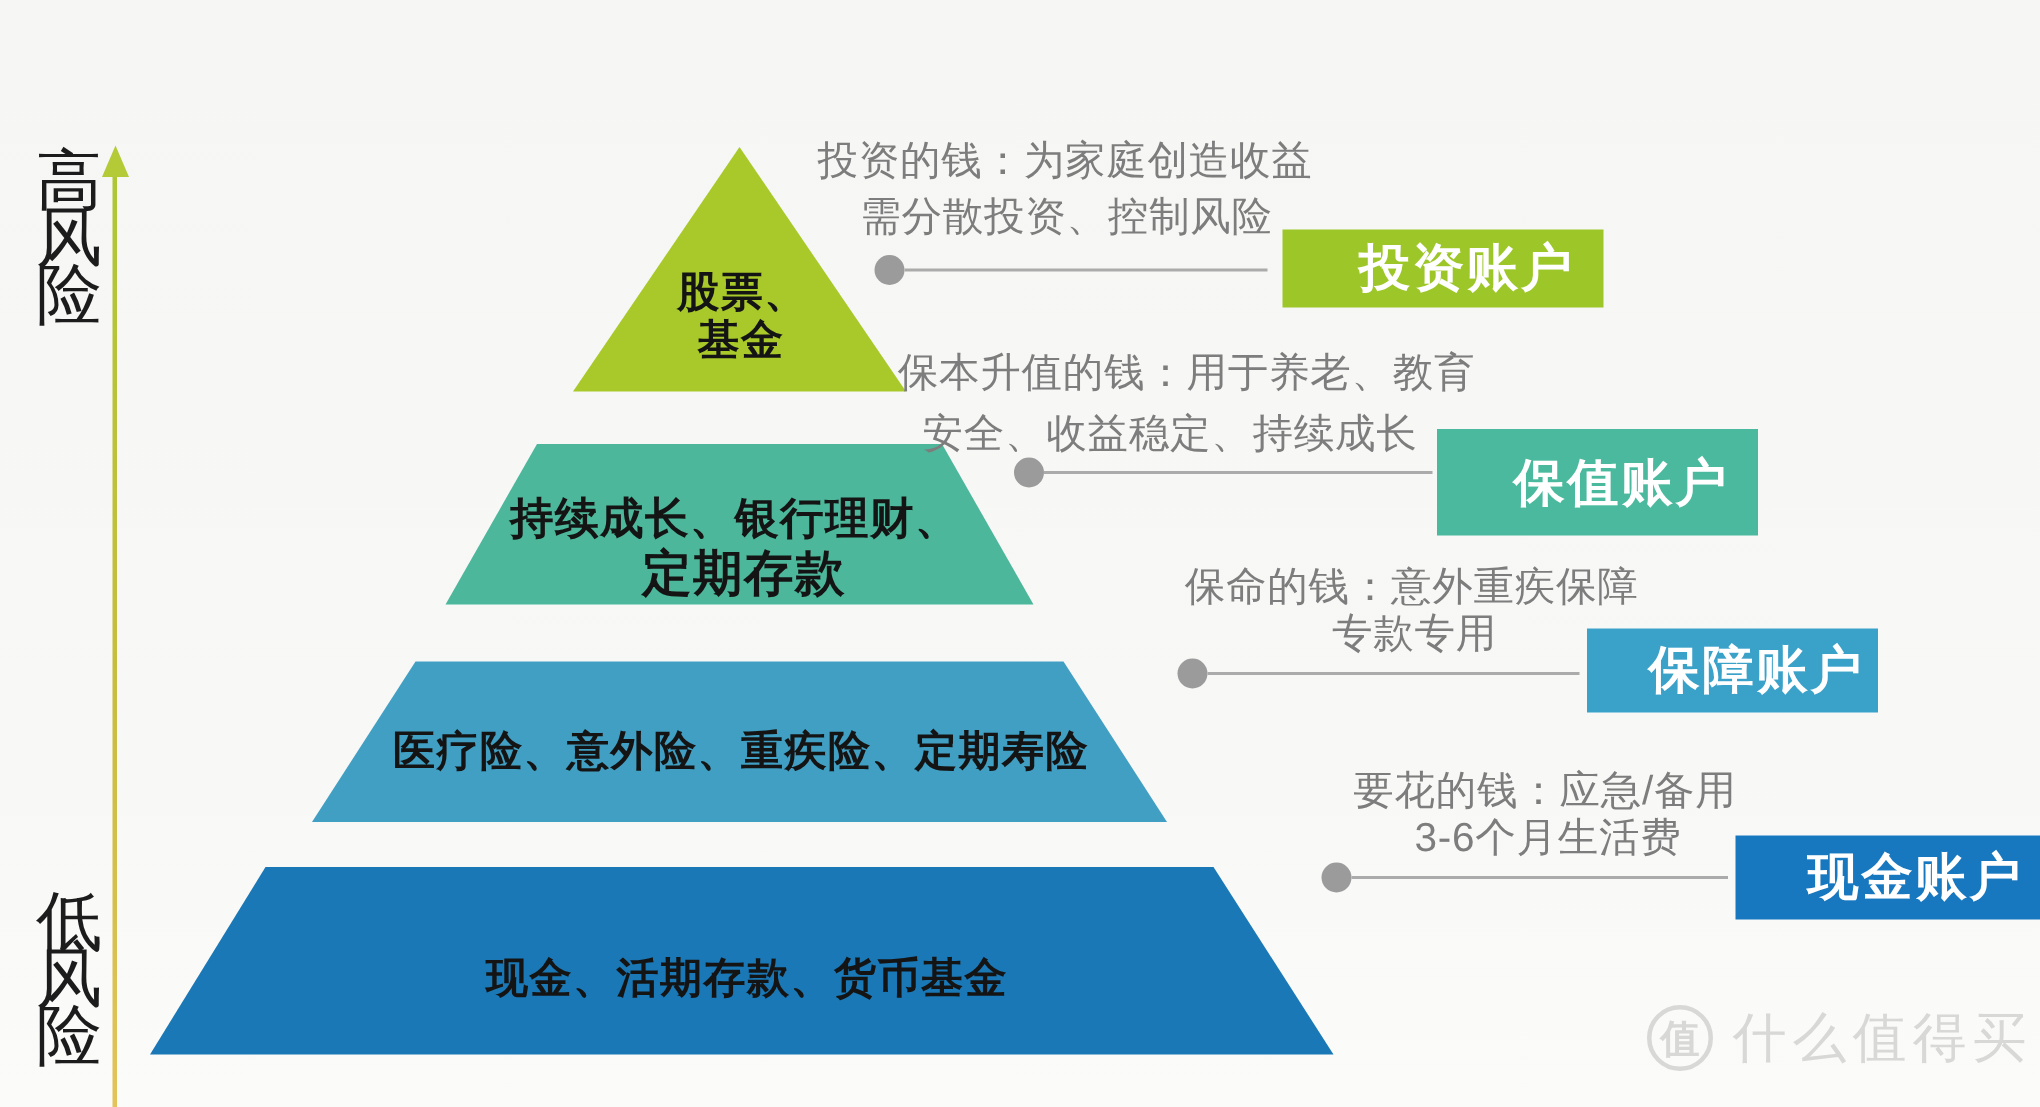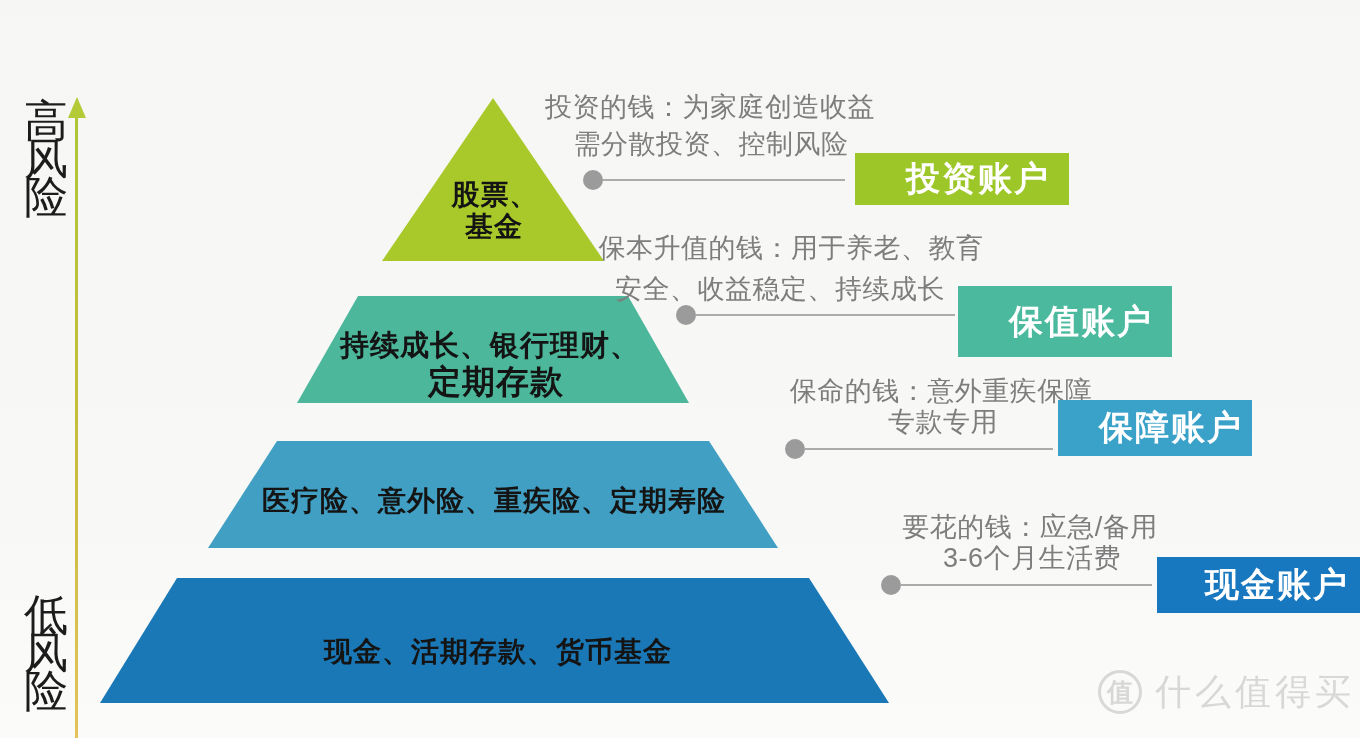--- a/index.html
+++ b/index.html
@@ -102,21 +102,21 @@
   <div class="ann-text" style="left:780px;top:230px;margin-left:11px;">保本升值的钱：用于养老、教育</div>
   <div class="ann-text" style="left:780px;top:271px;">安全、收益稳定、持续成长</div>
   <div class="dot" style="left:676px;top:305px;"></div>
   <div class="connector" style="left:696px;top:314px;width:259px;"></div>
   <div class="badge" style="left: 958px; top: 286px; width: 182px; height: 71px; background: rgb(74, 185, 157);">保值账户</div>
 
   <div class="ann-text" style="left:941px;top:373px;">保命的钱：意外重疾保障</div>
   <div class="ann-text" style="left:943px;top:404px;">专款专用</div>
   <div class="dot" style="left:785px;top:439px;"></div>
   <div class="connector" style="left:805px;top:448px;width:248px;"></div>
-  <div class="badge" style="left: 1058px; top: 400px; width: 162px; height: 56px; background: rgb(58, 161, 201);">保障账户</div>
+  <div class="badge" style="left: 1058px; top: 419px; width: 162px; height: 56px; background: rgb(58, 161, 201);">保障账户</div>
 
   <div class="ann-text" style="left:1030px;top:509px;">要花的钱：应急/备用</div>
   <div class="ann-text" style="left:1032px;top:540px;">3-6个月生活费</div>
   <div class="dot" style="left:881px;top:575px;"></div>
   <div class="connector" style="left:901px;top:584px;width:251px;"></div>
   <div class="badge" style="left: 1157px; top: 557px; width: 176px; height: 56px; background: rgb(24, 120, 191);">现金账户</div>
 
   <div class="watermark">
     <div class="wm-circle">
       <span>值</span>

